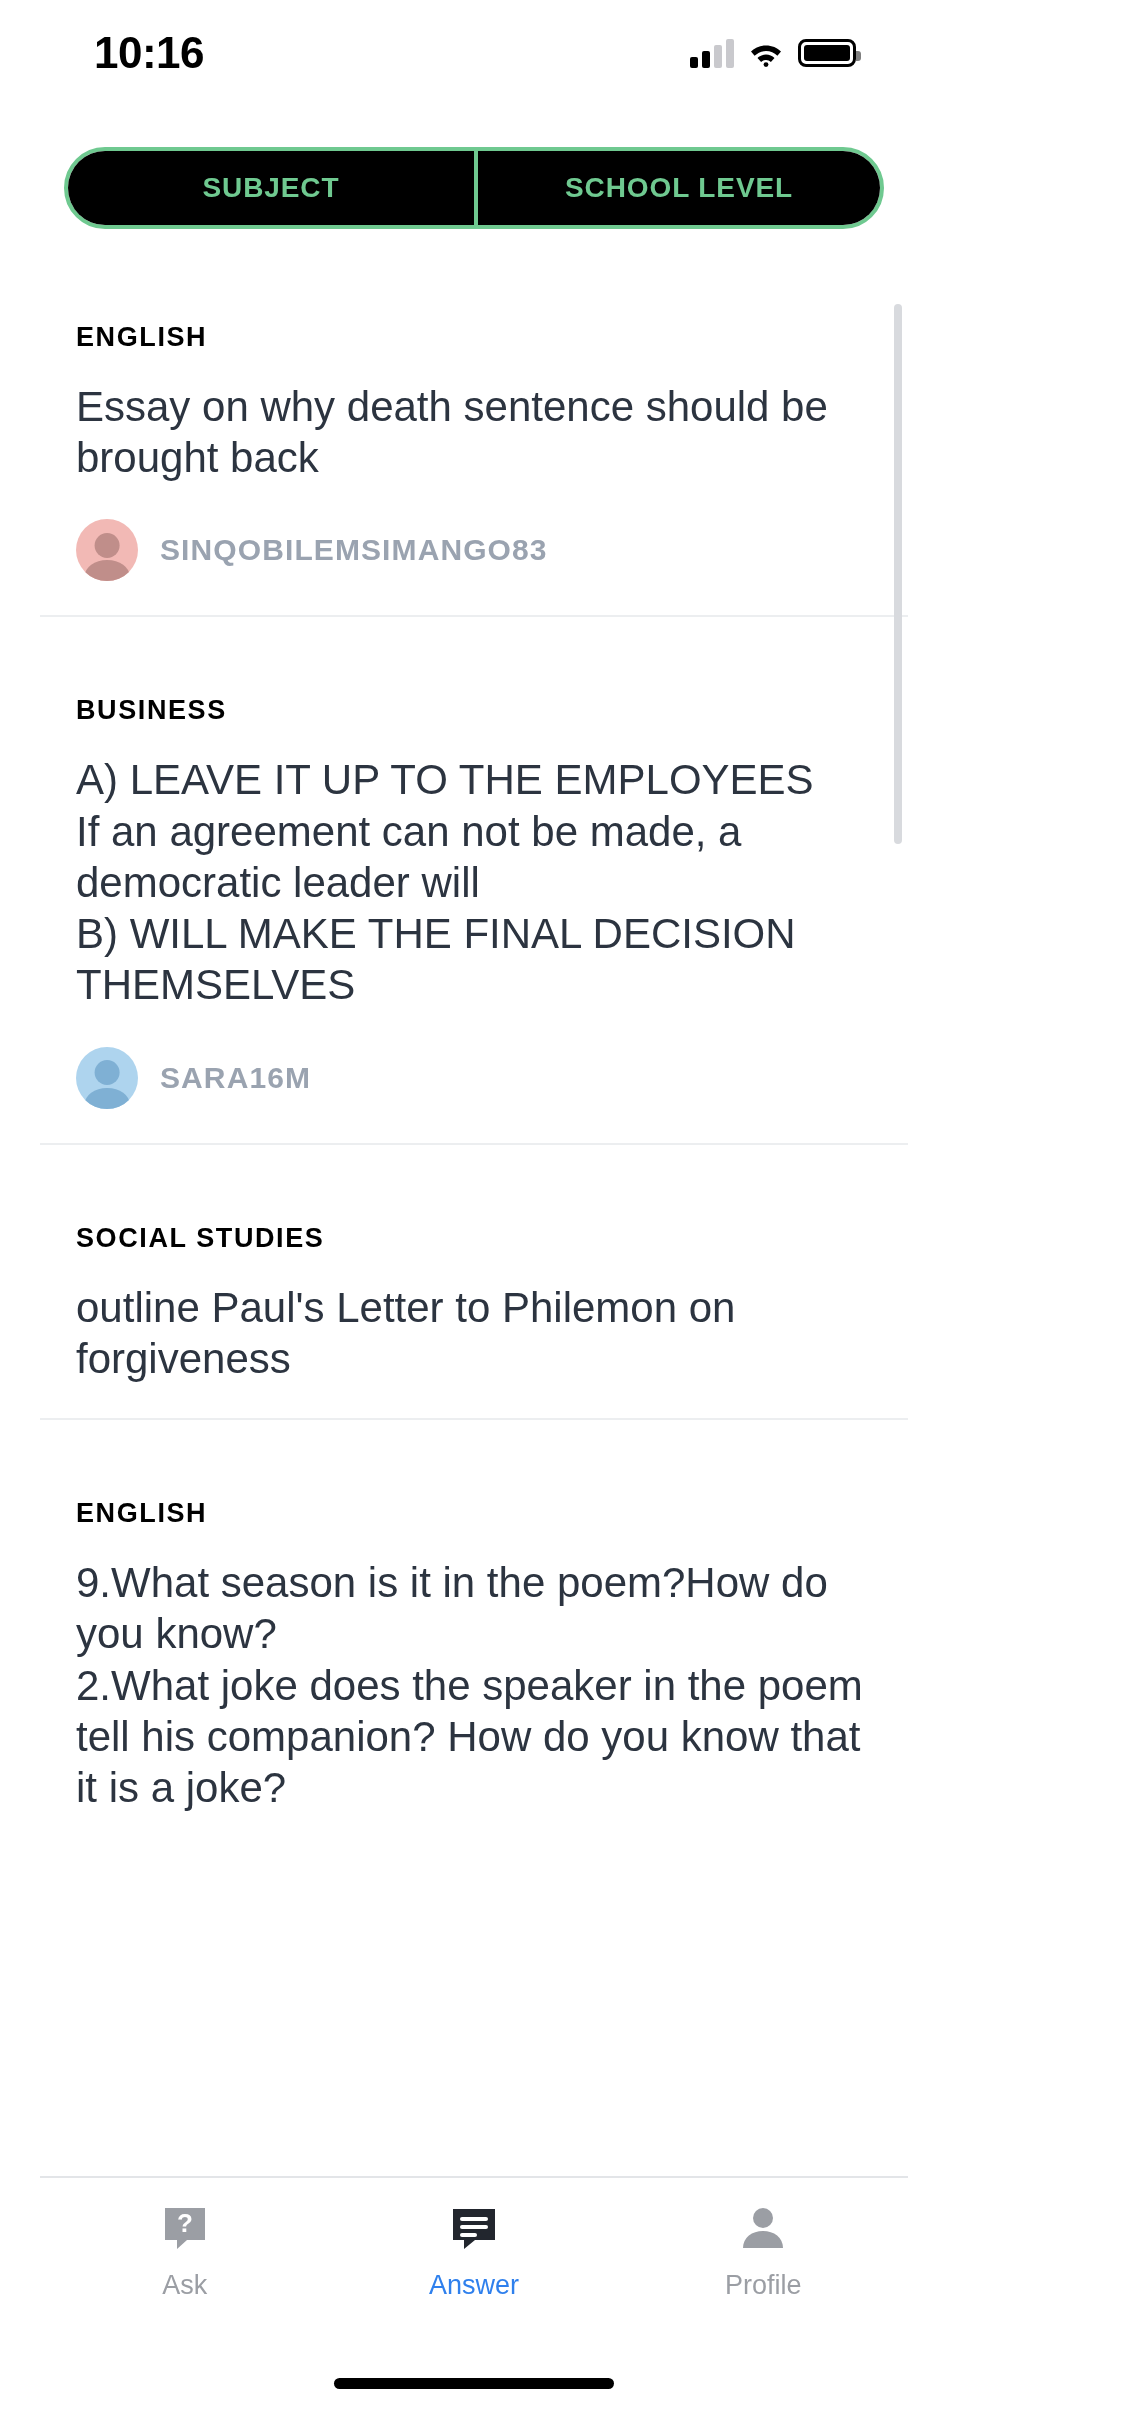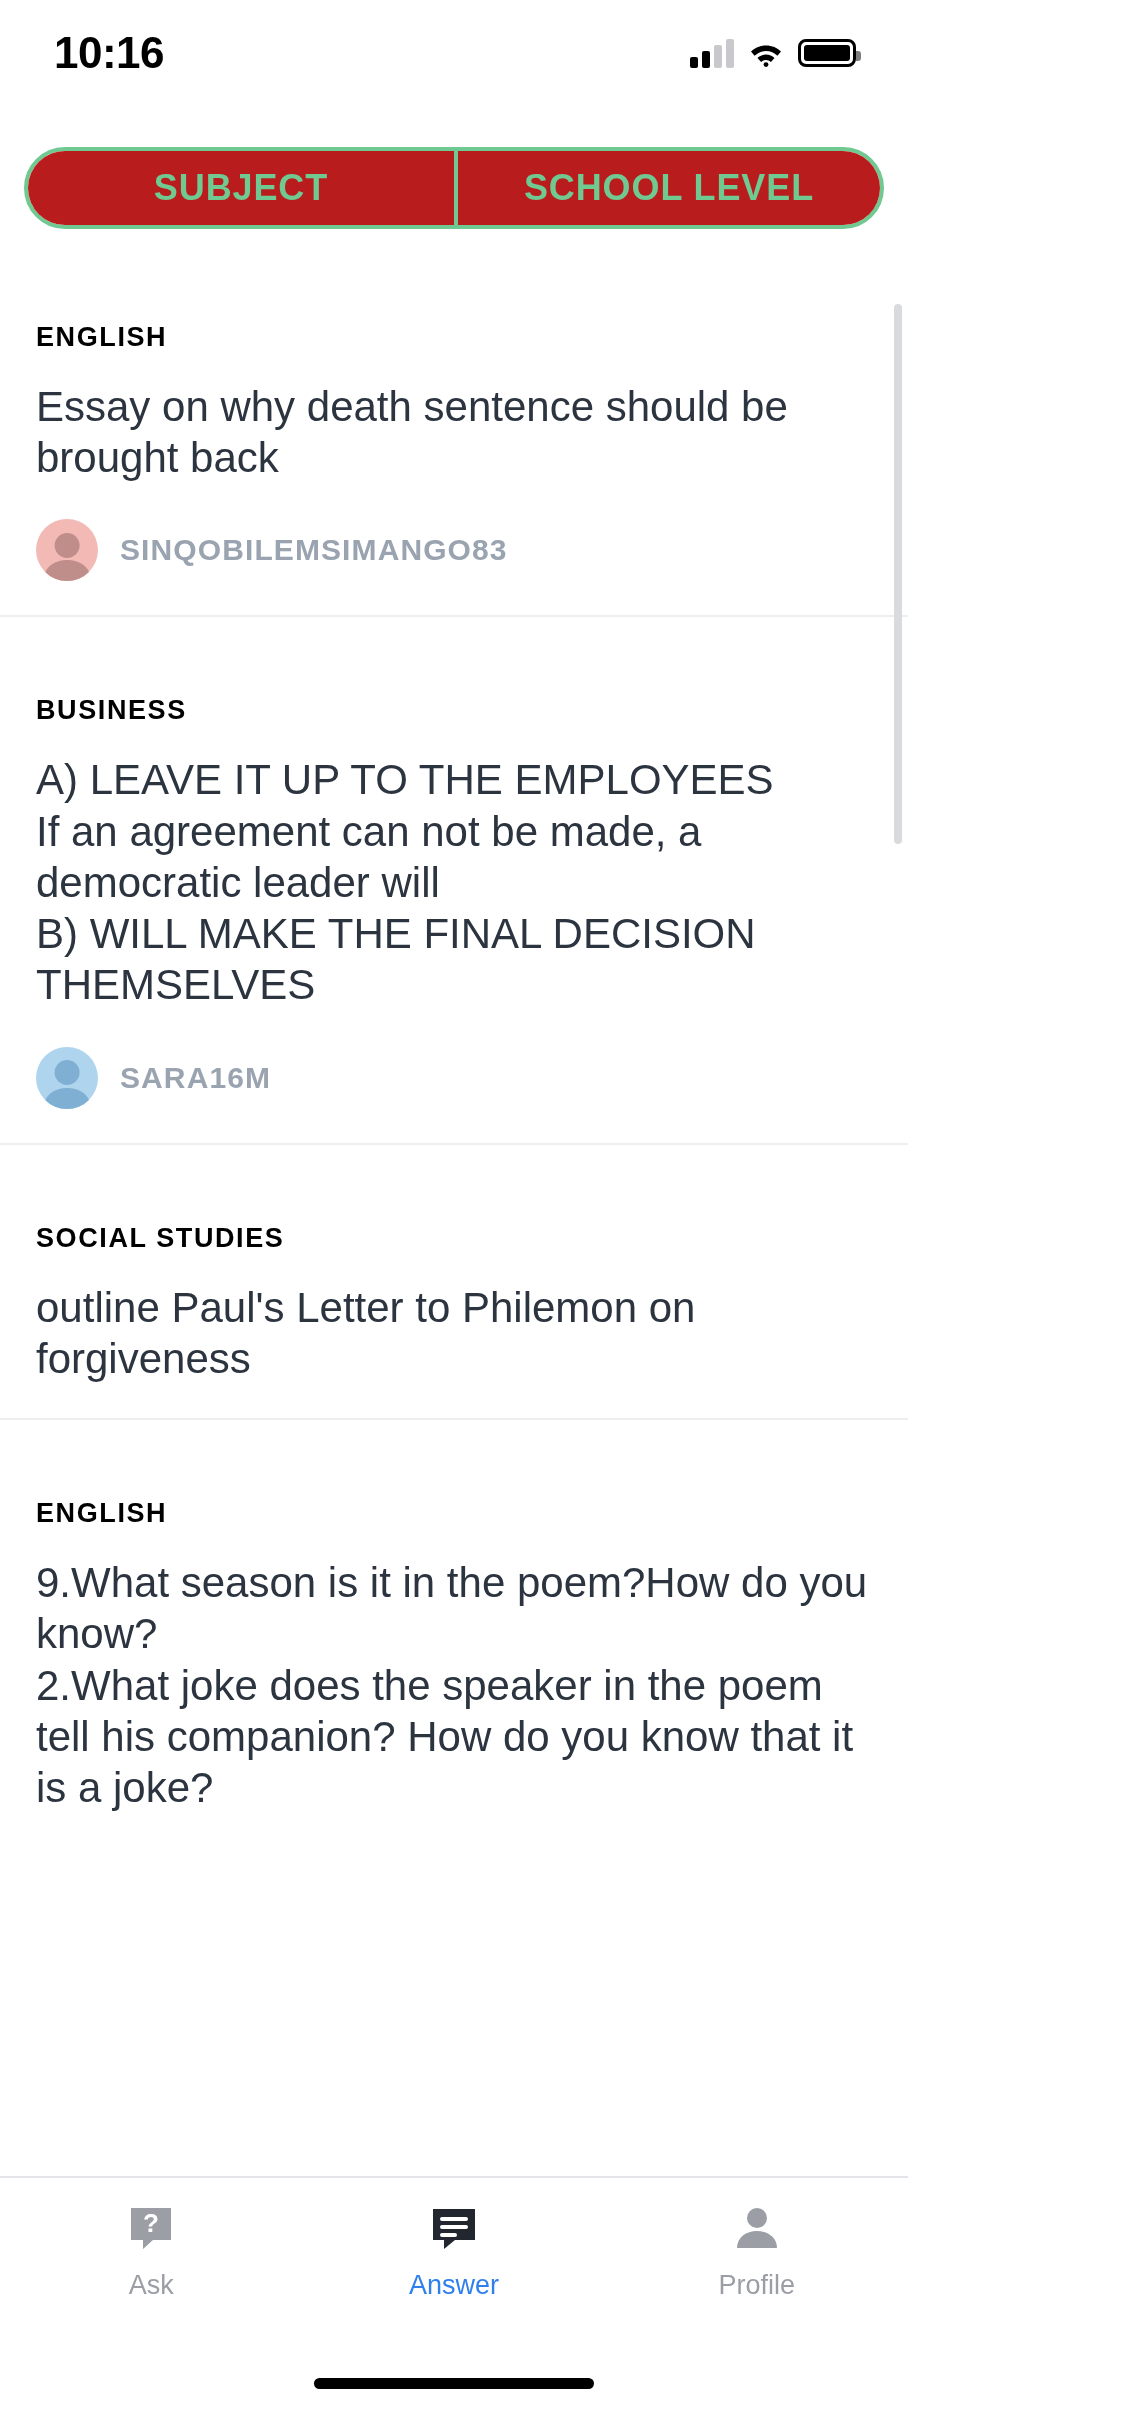--- a/index.html
+++ b/index.html
@@ -10,20 +10,21 @@
     font-family: "Liberation Sans", sans-serif;
     overflow: hidden;
   }
   .phone {
     position: relative;
     width: 908px;
     height: 2436px;
     background: #ffffff;
     display: flex;
     flex-direction: column;
+    padding-left: 40px;
   }
 
   
   .statusbar {
     height: 132px;
     flex: 0 0 132px;
     position: relative;
     display: flex;
     align-items: center;
     justify-content: space-between;
@@ -85,25 +86,25 @@
     border-radius: 41px;
     display: flex;
     overflow: hidden;
     background: #fff;
   }
   .seg {
     flex: 1 1 50%;
     display: flex;
     align-items: center;
     justify-content: center;
-    font-size: 36px;
+    font-size: 28px;
     font-weight: 700;
     letter-spacing: 0.9px;
     color: #6fc990;
-    background: #b91c1c;
+    background: #000000;
     cursor: pointer;
   }
   .seg + .seg { border-left: 4px solid #6fc990; }
 
   
   .listwrap {
     position: relative;
     flex: 1 1 auto;
     overflow: hidden;
   }

